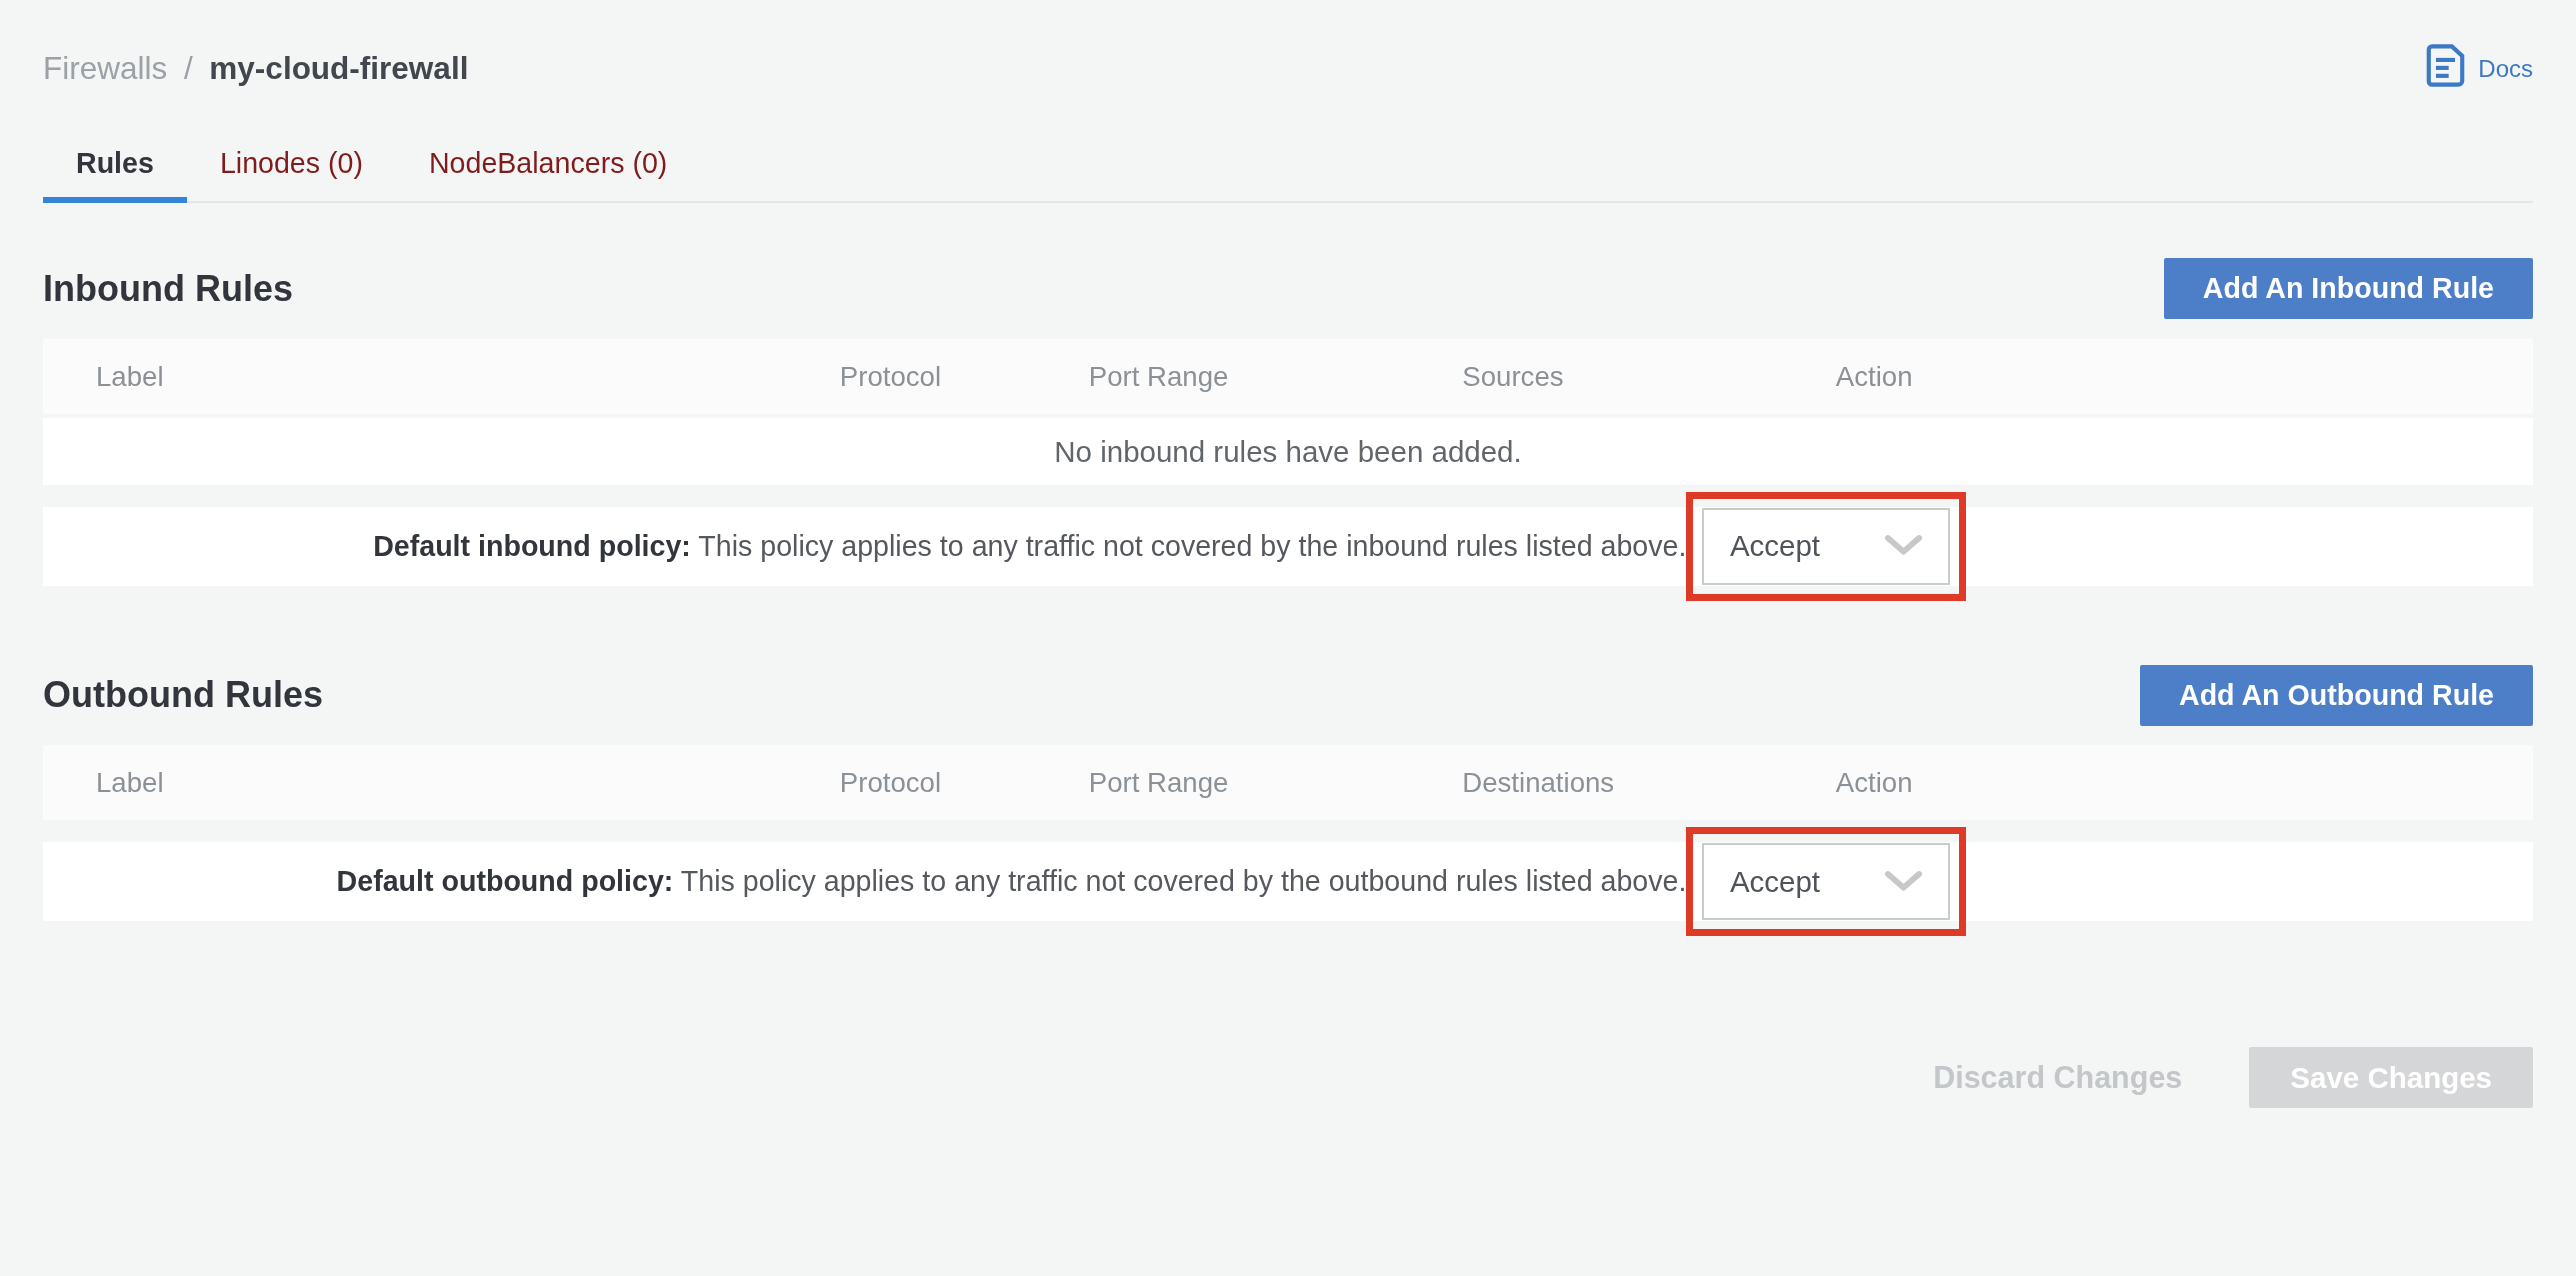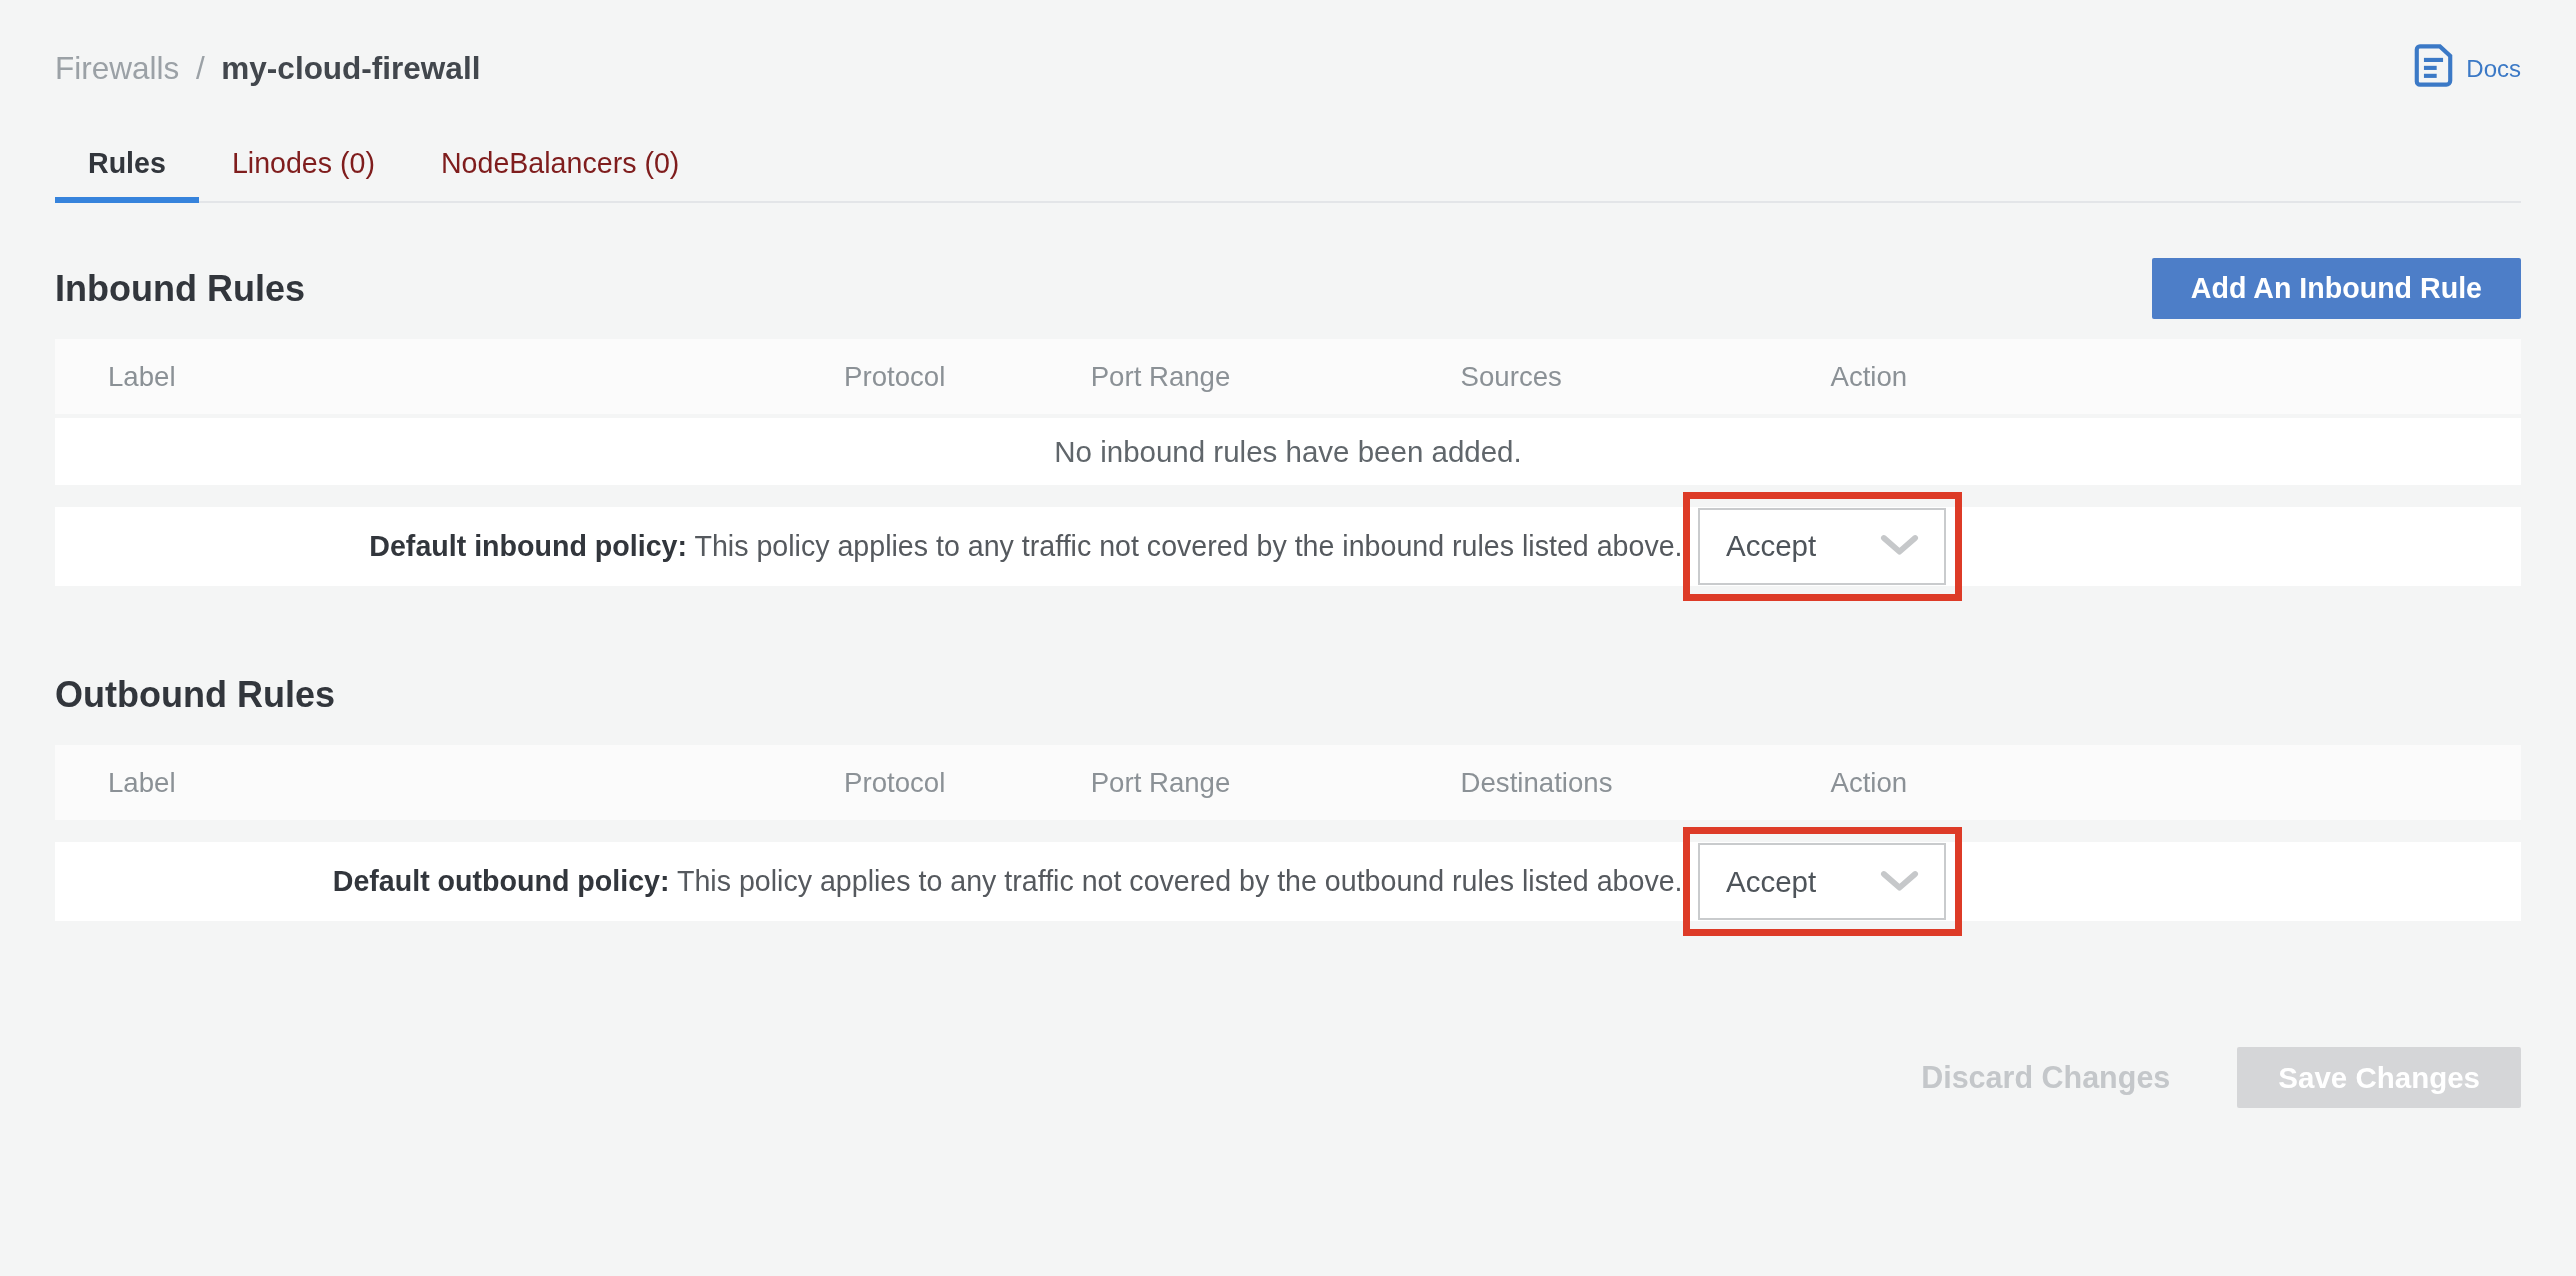--- a/index.html
+++ b/index.html
@@ -3,21 +3,21 @@
 <meta charset="utf-8">
 <style>
   * { margin: 0; padding: 0; box-sizing: border-box; }
   html, body { width: 2576px; height: 1276px; }
   body {
     background: #f4f5f5;
     font-family: "Liberation Sans", sans-serif;
     color: #32363c;
     overflow: hidden;
   }
-  .app { padding: 0 55px; }
+  .app { padding: 0 43px; }
 
   
   .topbar {
     margin-top: 43px;
     display: flex;
     justify-content: space-between;
     align-items: center;
     height: 51px;
   }
   .breadcrumb { font-size: 31.5px; }
@@ -224,20 +224,21 @@
               <path d="M4 4 L20 18 L36 4" stroke="#c6c8ca" stroke-width="6" stroke-linecap="round" stroke-linejoin="round"></path>
             </svg>
           </span>
         </div>
       </div>
     </div>
   </div>
 
   <div class="section-head second">
     <div class="section-title">Outbound Rules</div>
+    <button class="btn-primary">Add An Outbound Rule</button>
   </div>
 
   <div class="rules-table">
     <div class="thead">
       <div class="th">Label</div>
       <div class="th">Protocol</div>
       <div class="th">Port Range</div>
       <div class="th">Destinations</div>
       <div class="th">Action</div>
     </div>

